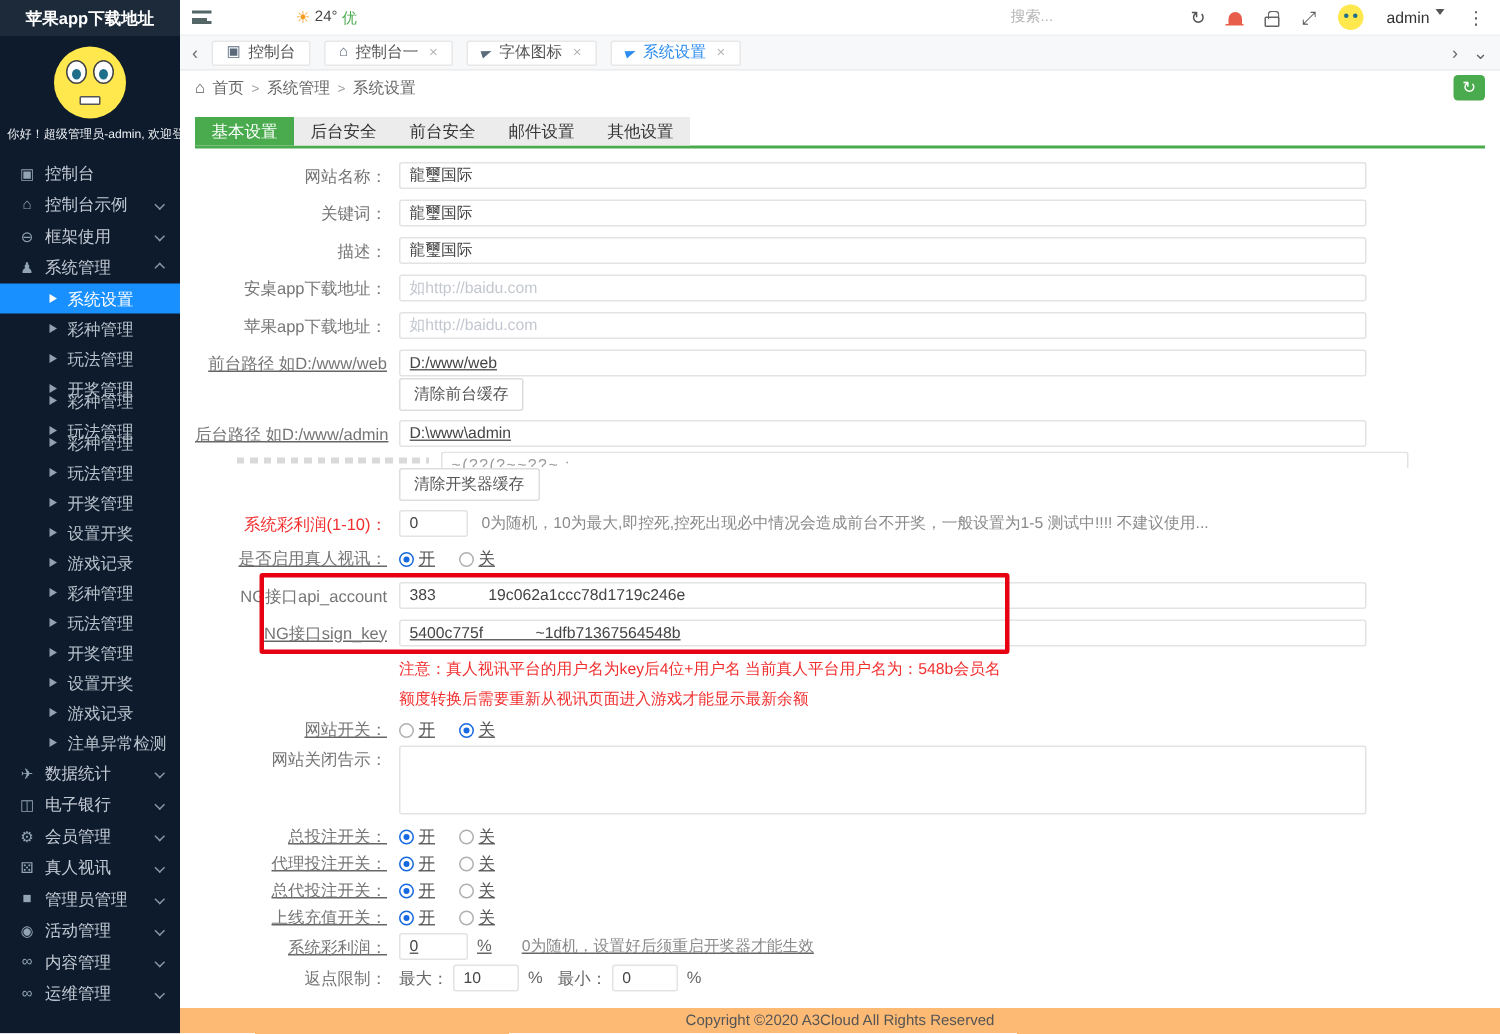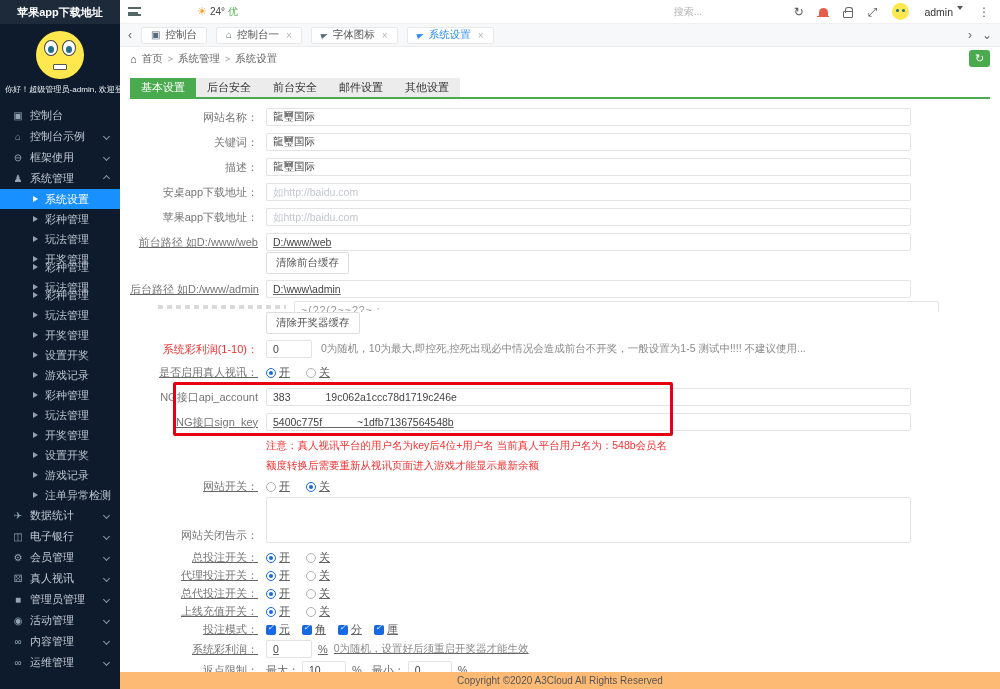--- a/index.html
+++ b/index.html
@@ -95,21 +95,21 @@
   .cb:after { content:"✓"; color:#fff; font-size:8px; position:absolute; left:1.5px; top:-1.5px; }
 
   .glitchrow { height:11px; overflow:hidden; margin-bottom:2px; display:flex; align-items:flex-start; }
   .glitch-label { flex:0 0 128px; height:4px; margin-top:4px; background:repeating-linear-gradient(90deg,#c9c9c9 0 5px,transparent 5px 9px); width:90px; margin-left:28px; opacity:.7; }
   .glitch-inp { color:#9a9a9a; letter-spacing:1px; }
 
   .ngwrap { position:relative; padding:5px 0 1px; }
   .redbox { position:absolute; left:43px; top:-1px; width:500px; bottom:-1px; border:3px solid #e60012; border-radius:2px; pointer-events:none; }
   .note { margin-left:136px; color:#f23030; font-size:10.5px; margin-bottom:6px; white-space:nowrap; }
   .ta { width:645px; height:46px; border:1px solid #e3e3e3; border-radius:2px; resize:none; font-family:inherit; font-size:10.5px; outline:none; }
-  .row.top { align-items:flex-end; }
+  .row.top { align-items:flex-start; }
   .row.top .lab { margin-top:2px; }
 
   .pagefoot { position:absolute; left:0; right:0; bottom:0; height:17px; background:#fdba74; display:flex; align-items:center; justify-content:center; font-size:10px; color:#555; }
 </style>
 </head>
 <body>
 
 <div class="screen">
 
   <aside class="sidebar">
@@ -508,48 +508,27 @@
                 <i class="rb on"></i>
                 <span>开</span>
               </span>
             <span class="radio">
                 <i class="rb"></i>
                 <span>关</span>
               </span>
           </span>
           </div>
 
-        <div class="row tight">
-            <span class="lab">投注模式：</span>
-          <span class="ctl">
-            <span class="check">
-                <i class="cb"></i>
-                <span>元</span>
-              </span>
-            <span class="check">
-                <i class="cb"></i>
-                <span>角</span>
-              </span>
-            <span class="check">
-                <i class="cb"></i>
-                <span>分</span>
-              </span>
-            <span class="check">
-                <i class="cb"></i>
-                <span>厘</span>
-              </span>
-          </span>
-          </div>
 
         <div class="row tight">
             <span class="lab">系统彩利润：</span>
           <span class="ctl">
               <input class="inp small" value="0" style="">
             <span class="unit">%</span>
-            <span class="hint" style="margin-left:2px;text-align:center;">0为随机，设置好后须重启开奖器才能生效</span>
+            <span class="hint" style="margin-left:16px;text-align:center;">0为随机，设置好后须重启开奖器才能生效</span>
             </span>
           </div>
 
         <div class="row">
             <span class="lab">返点限制：</span>
           <span class="ctl">
             <span>最大：</span>
             <input class="inp xs" style="margin-left: 3px;" value="10">
             <span class="unit">%</span>
             <span style="margin-left:6px;text-align:center;">最小：</span>

